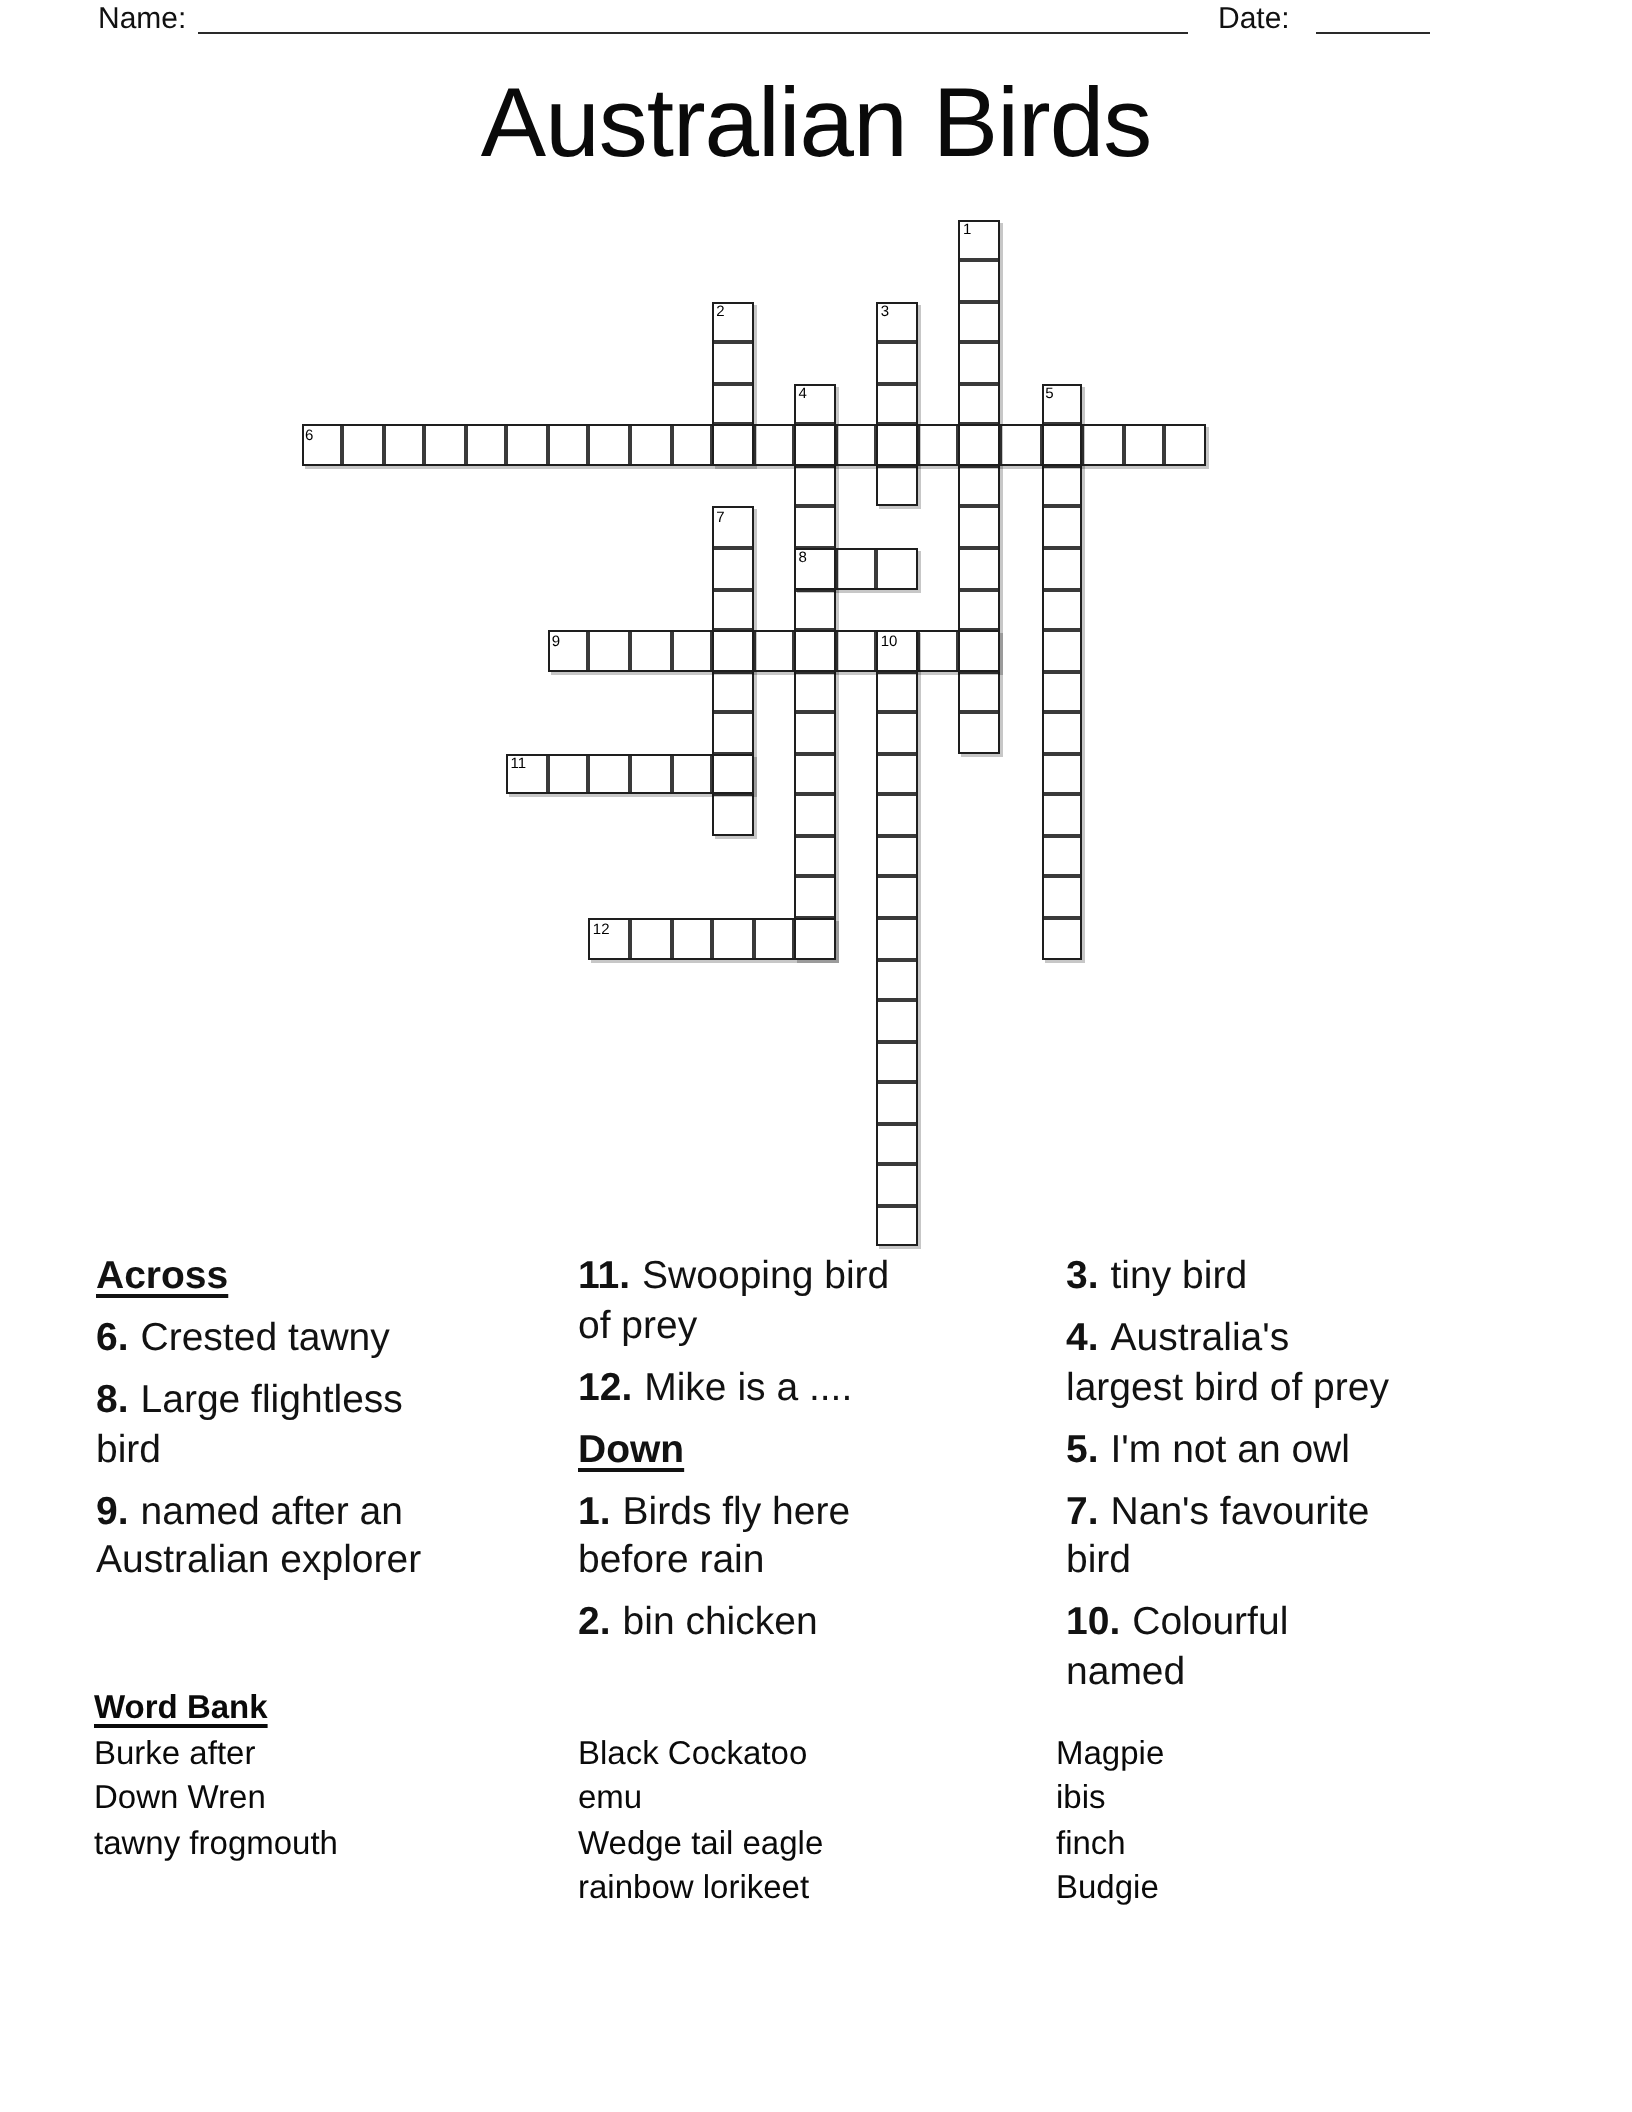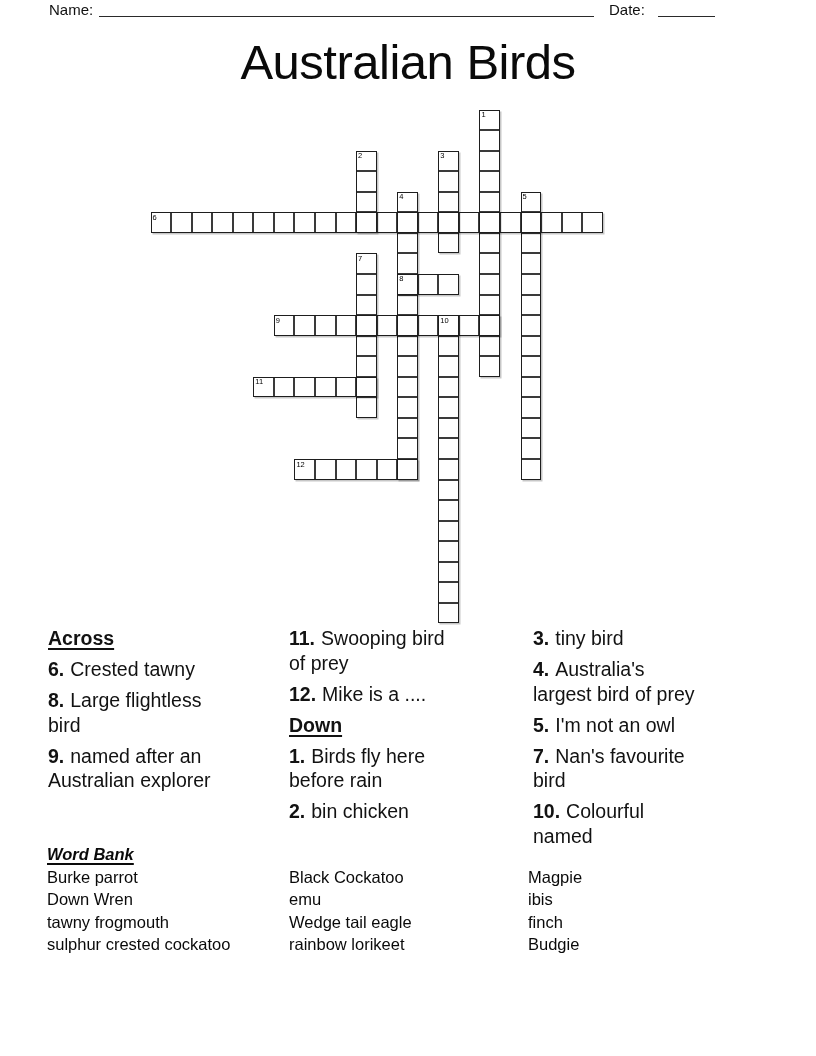--- a/index.html
+++ b/index.html
@@ -42,21 +42,21 @@
     margin:0 0 6.5px 0; font-weight:700; text-decoration:underline;
     text-decoration-thickness:2px; text-underline-offset:3px;
   }
   .clue { margin:0 0 6.5px 0; }
   .cnum { font-weight:700; margin-right:6px; }
 
   
   .wb-heading {
     position:absolute; left:47px; top:843px; font-size:16.5px; line-height:22.6px;
     font-weight:700; text-decoration:underline; text-decoration-thickness:1.6px;
-    text-underline-offset:2.5px; color:#0a0a0a;font-style:italic;
+    text-underline-offset:2.5px; color:#0a0a0a;
   }
   .wb-col { position:absolute; top:865.5px; font-size:16.5px; line-height:22.6px; color:#0a0a0a; }
   .wb-1 { left:47px; }
   .wb-2 { left:289px; }
   .wb-3 { left:528px; }
   .wb-item { margin:0; }
 </style>
 </head>
 <body>
 
@@ -223,24 +223,23 @@
   <div class="clue-col col-3">
     <p class="clue"><span class="cnum">3.</span><span>tiny bird</span></p>
     <p class="clue"><span class="cnum">4.</span><span>Australia's largest bird of prey</span></p>
     <p class="clue"><span class="cnum">5.</span><span>I'm not an owl</span></p>
     <p class="clue"><span class="cnum">7.</span><span>Nan's favourite bird</span></p>
     <p class="clue"><span class="cnum">10.</span><span>Colourful named</span></p>
   </div>
 
   <div class="wb-heading">Word Bank</div>
   <div class="wb-col wb-1">
-    <p class="wb-item">Burke parrot</p>
+    <p class="wb-item">Burke after</p>
     <p class="wb-item">Down Wren</p>
     <p class="wb-item">tawny frogmouth</p>
-    <p class="wb-item">sulphur crested cockatoo</p>
   </div>
   <div class="wb-col wb-3">
     <p class="wb-item">Magpie</p>
     <p class="wb-item">ibis</p>
     <p class="wb-item">finch</p>
     <p class="wb-item">Budgie</p>
   </div>
   <div class="wb-col wb-2">
     <p class="wb-item">Black Cockatoo</p>
     <p class="wb-item">emu</p>

